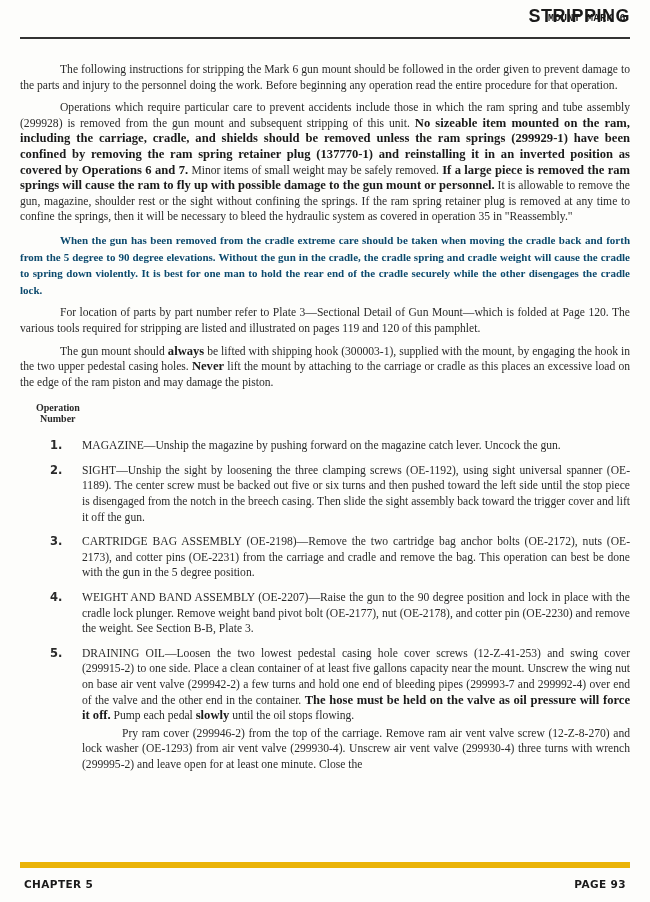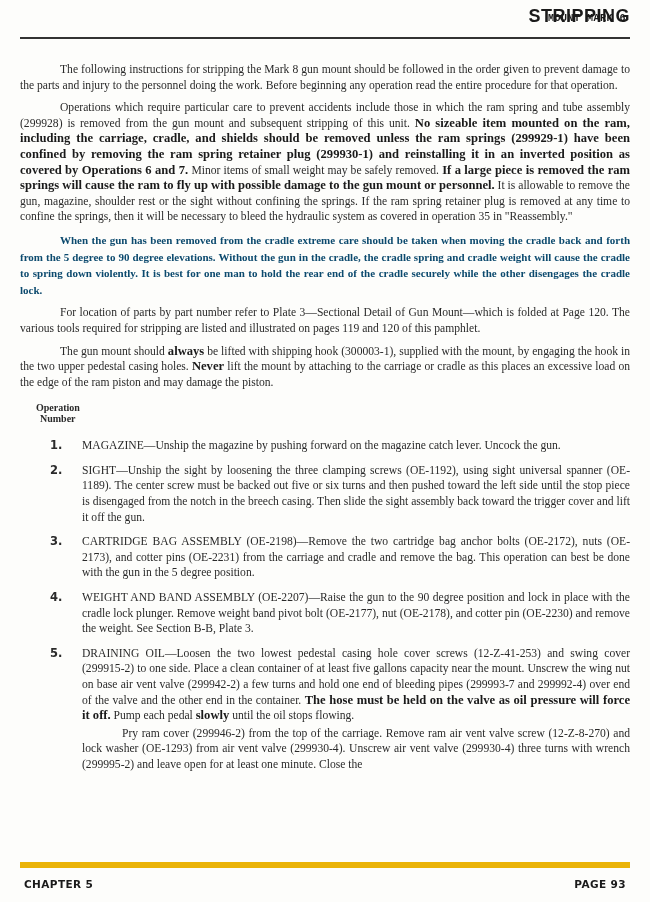--- a/index.html
+++ b/index.html
@@ -57,25 +57,25 @@
 </style>
 </head>
 <body>
 
 <div class="header">
   <div class="header-title">STRIPPING</div>
   <div class="header-right">MOUNT MARK 6</div>
 </div>
 
 <div class="content">
-  <p>The following instructions for stripping the Mark 8 gun mount should be followed in the order given to prevent damage to the parts and injury to the personnel doing the work. Before beginning any operation read the entire procedure for that operation.</p>
+  <p>The following instructions for stripping the Mark 6 gun mount should be followed in the order given to prevent damage to the parts and injury to the personnel doing the work. Before beginning any operation read the entire procedure for that operation.</p>
 
   <p>
     <span>Operations which require particular care to prevent accidents include those in which the ram spring and tube assembly (299928) is removed from the gun mount and subsequent stripping of this unit.</span>
-    <b>No sizeable item mounted on the ram, including the carriage, cradle, and shields should be removed unless the ram springs (299929-1) have been confined by removing the ram spring retainer plug (299930-1) and reinstalling it in an inverted position as covered by Operations 6 and 7.</b>
+    <b>No sizeable item mounted on the ram, including the carriage, cradle, and shields should be removed unless the ram springs (299929-1) have been confined by removing the ram spring retainer plug (137770-1) and reinstalling it in an inverted position as covered by Operations 6 and 7.</b>
     <span>Minor items of small weight may be safely removed.</span>
     <b>If a large piece is removed the ram springs will cause the ram to fly up with possible damage to the gun mount or personnel.</b>
     <span>It is allowable to remove the gun, magazine, shoulder rest or the sight without confining the springs. If the ram spring retainer plug is removed at any time to confine the springs, then it will be necessary to bleed the hydraulic system as covered in operation 35 in "Reassembly."</span>
   </p>
 
   <p class="bold-para">When the gun has been removed from the cradle extreme care should be taken when moving the cradle back and forth from the 5 degree to 90 degree elevations. Without the gun in the cradle, the cradle spring and cradle weight will cause the cradle to spring down violently. It is best for one man to hold the rear end of the cradle securely while the other disengages the cradle lock.</p>
 
   <p>For location of parts by part number refer to Plate 3—Sectional Detail of Gun Mount—which is folded at Page 120. The various tools required for stripping are listed and illustrated on pages 119 and 120 of this pamphlet.</p>
 
   <p>

